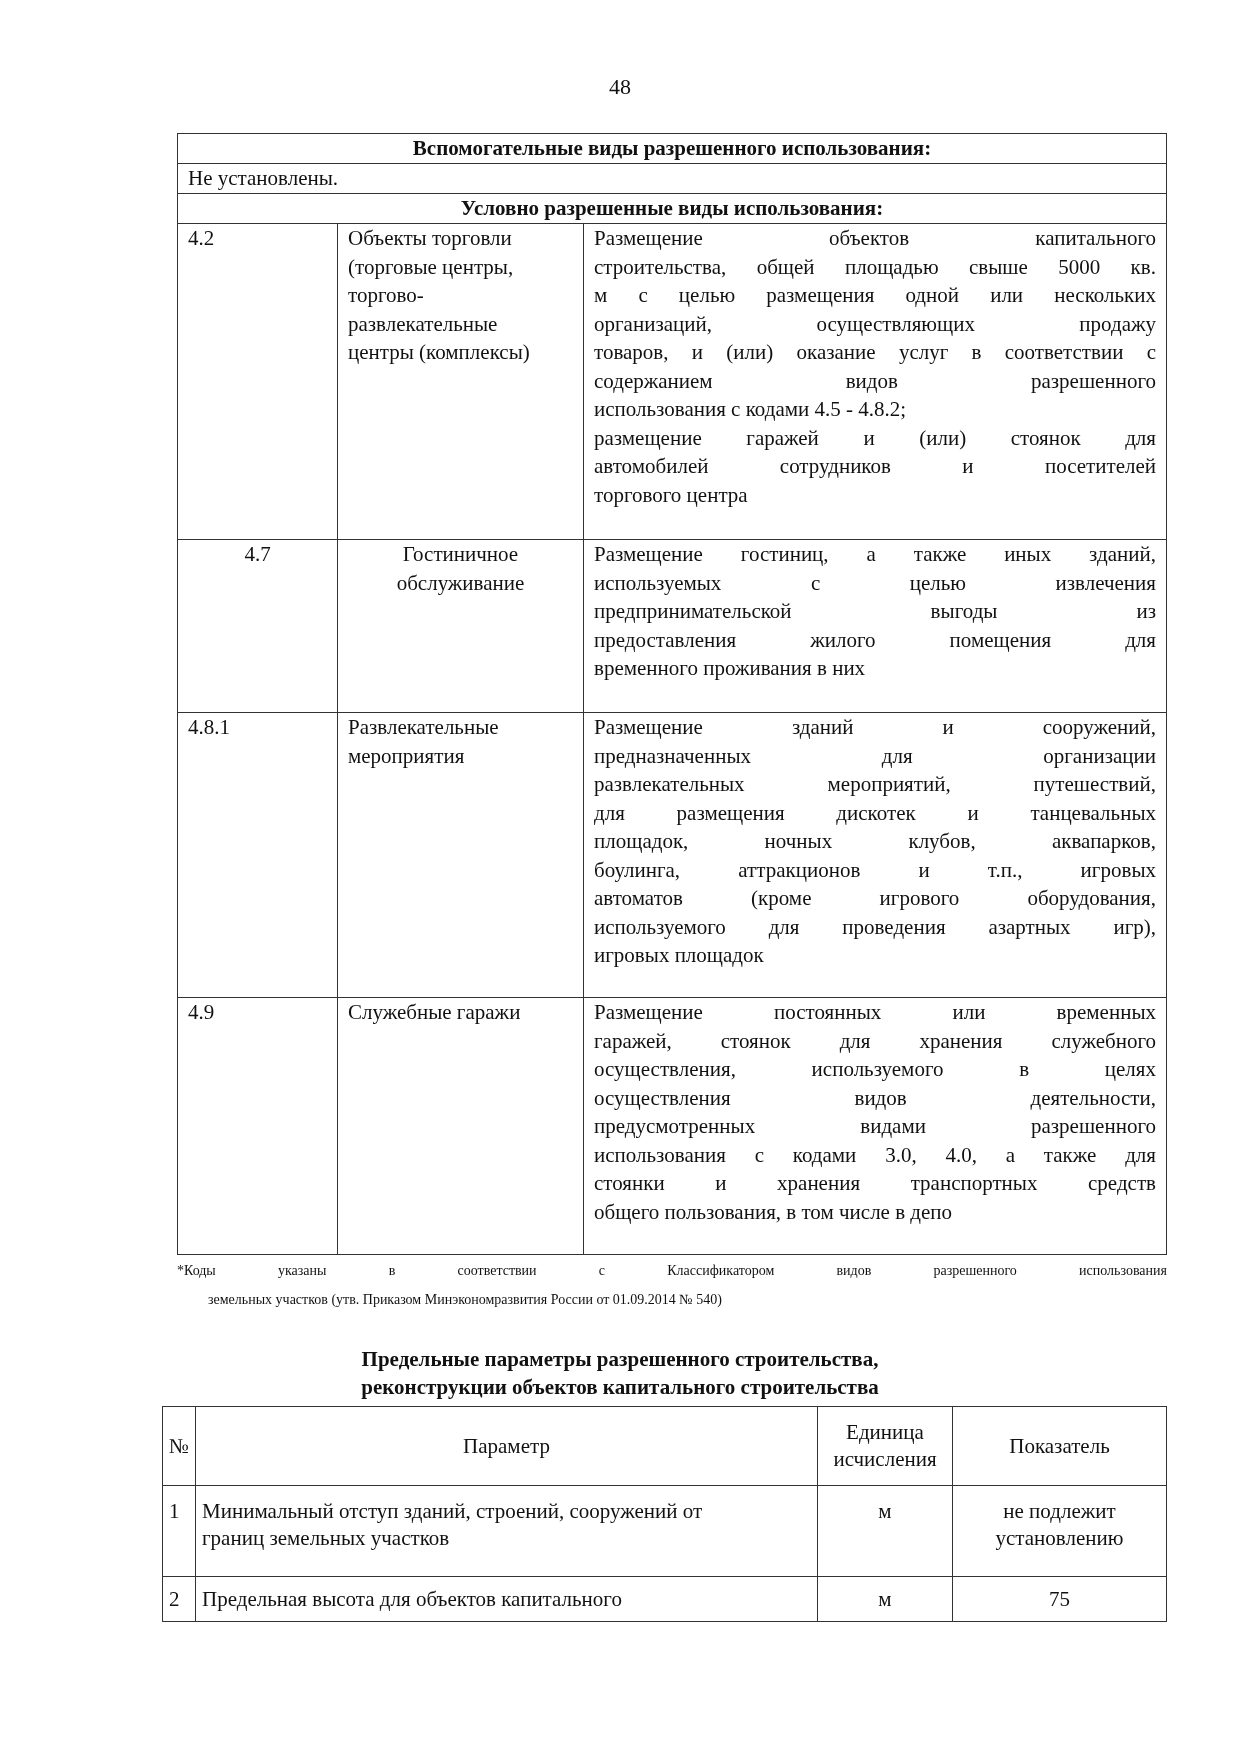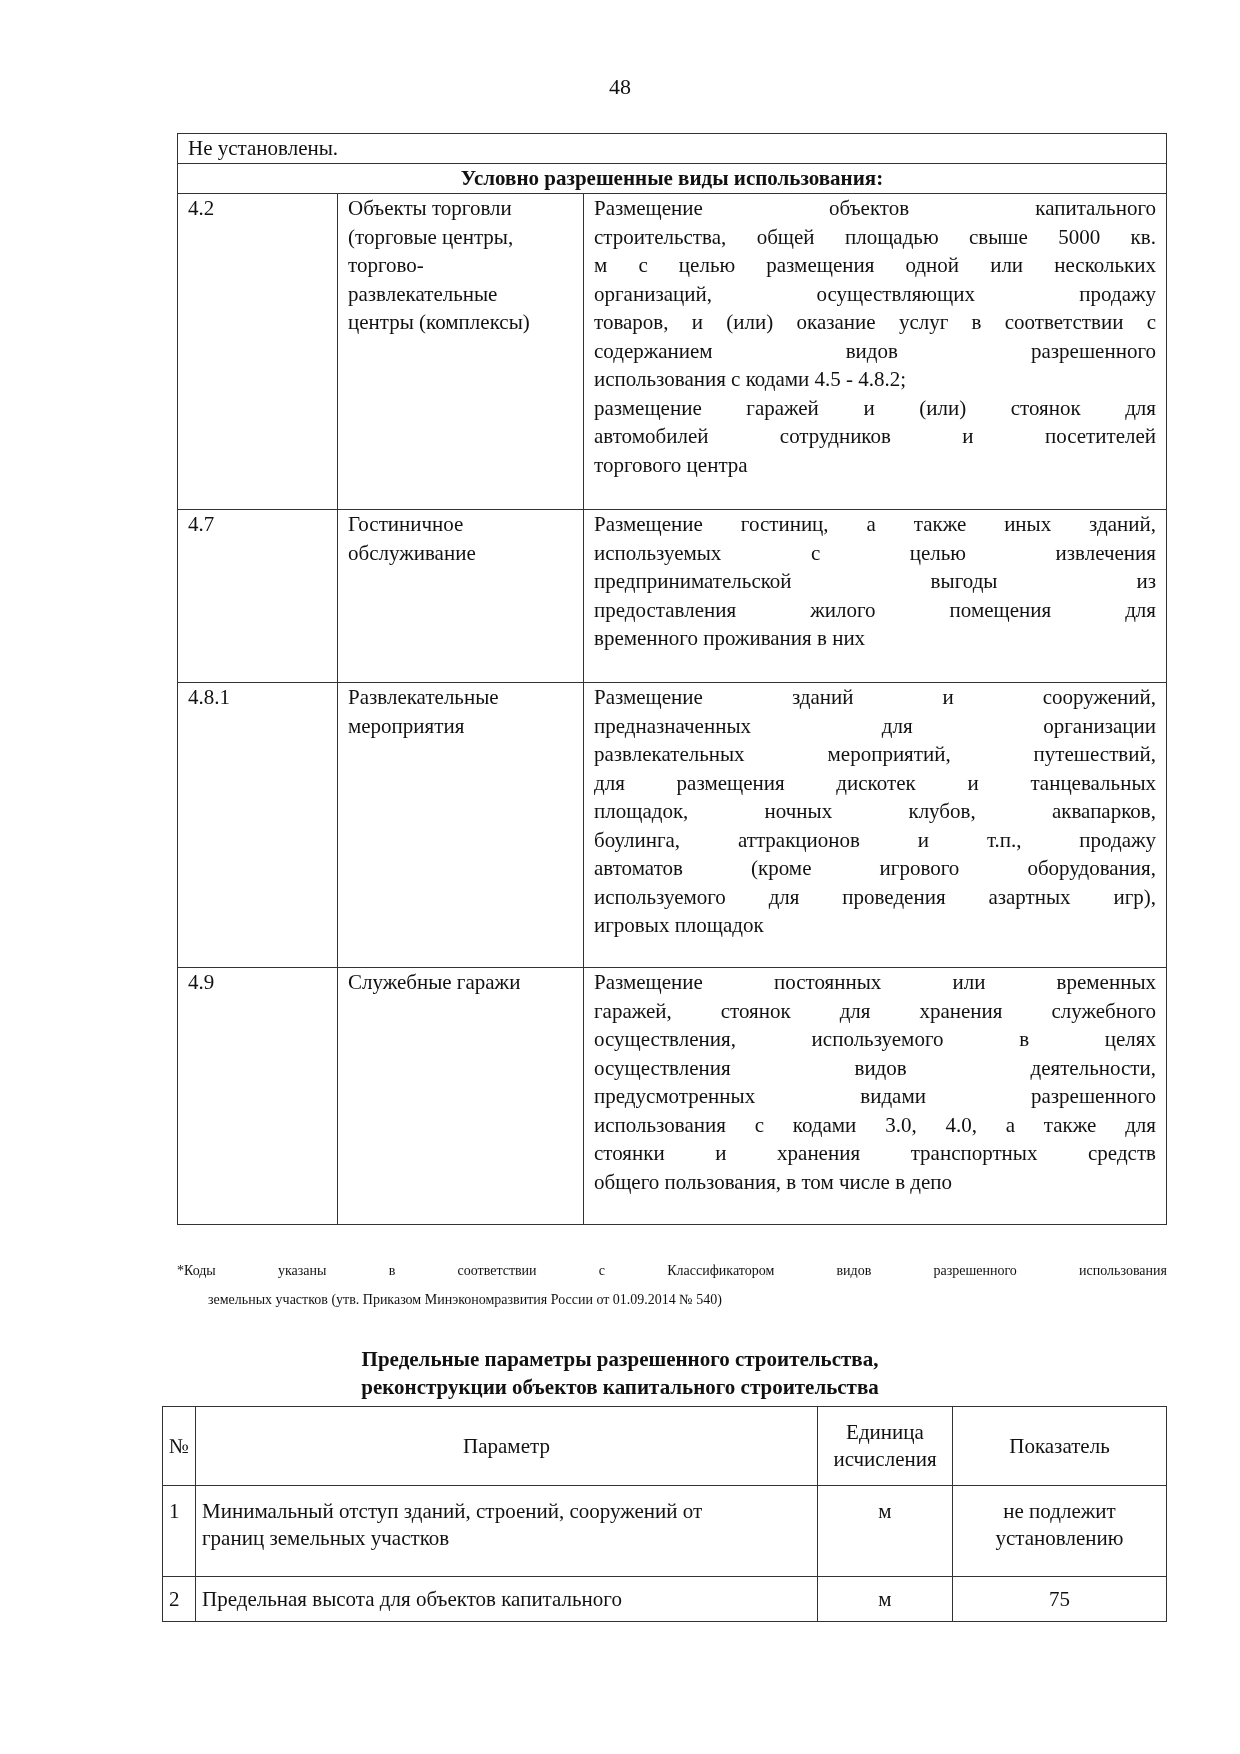--- a/index.html
+++ b/index.html
@@ -21,21 +21,21 @@
   .t1 td { border: 1.5px solid #333; vertical-align: top; padding: 0 10px; }
   .t1 .sect { text-align: center; font-weight: bold; height: 29px; padding: 0; line-height: 29px; }
   .t1 .plain { height: 29px; line-height: 29px; }
   .t1 .col1 { width: 160px; }
   .t1 .col2 { width: 246px; }
   .t1 .col3 { }
   .t1 .just { text-align: justify; text-align-last: left; }
   .t1 .just span.line { display: block; text-align: justify; text-align-last: justify; }
   .t1 .just span.last { text-align-last: left; }
   .r42 td { height: 315px; }
-  .r47 td { height: 172px; }
+  .r47 td { height: 172px; text-align: center; }
   .r481 td { height: 284px; }
   .r49 td { height: 256px; }
 
   .footnote {
     position: absolute; left: 177px; top: 1256px; width: 990px;
     font-size: 14px; line-height: 29px; text-align: justify;
   }
   .footnote span.line { display: block; text-align: justify; text-align-last: justify; }
   .footnote span.last { text-align-last: left; margin-left: 31px; }
 
@@ -64,20 +64,23 @@
 
 <div class="page-number">48</div>
 
 <table class="t1">
   <colgroup>
       <col class="col1">
       <col class="col2">
       <col class="col3">
     </colgroup>
   <tbody>
+      <tr>
+    <td colspan="3" class="sect">Вспомогательные виды разрешенного использования:</td>
+  </tr>
   <tr>
     <td colspan="3" class="plain">Не установлены.</td>
   </tr>
   <tr>
     <td colspan="3" class="sect">Условно разрешенные виды использования:</td>
   </tr>
 
   <tr class="r42">
     <td>4.2</td>
     <td>
@@ -121,21 +124,21 @@
     <td>
       <div>Развлекательные</div>
       <div>мероприятия</div>
     </td>
     <td class="just">
       <span class="line">Размещение зданий и сооружений,</span>
       <span class="line">предназначенных для организации</span>
       <span class="line">развлекательных мероприятий, путешествий,</span>
       <span class="line">для размещения дискотек и танцевальных</span>
       <span class="line">площадок, ночных клубов, аквапарков,</span>
-      <span class="line">боулинга, аттракционов и т.п., продажу</span>
+      <span class="line">боулинга, аттракционов и т.п., игровых</span>
       <span class="line">автоматов (кроме игрового оборудования,</span>
       <span class="line">используемого для проведения азартных игр),</span>
       <span class="line last">игровых площадок</span>
     </td>
   </tr>
 
   <tr class="r49">
     <td>4.9</td>
     <td>
       <div>Служебные гаражи</div>

